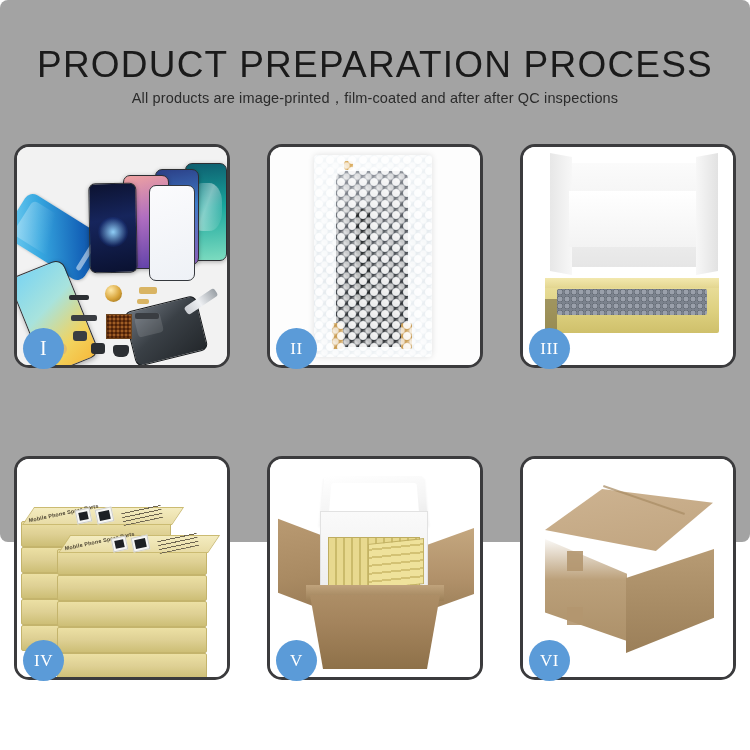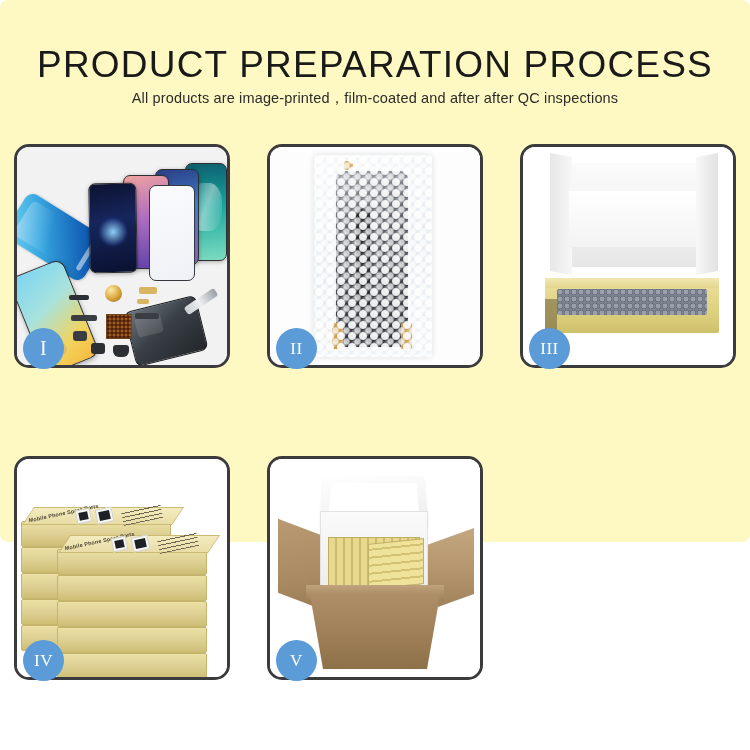--- a/index.html
+++ b/index.html
@@ -5,21 +5,21 @@
   * { box-sizing: border-box; margin: 0; padding: 0; }
   html, body {
     width: 750px; height: 750px;
     background: #ffffff;
     font-family: "Liberation Sans", sans-serif;
     overflow: hidden;
   }
   #page {
     position: relative;
     width: 750px; height: 542px;
-    background: #fef9c3;
+    background: #a3a3a3;
     border-radius: 8px;
   }
 
   
   #header { position: absolute; top: 0; left: 0; width: 750px; height: 130px; }
   #title {
     position: absolute; top: 44px; left: 0; width: 750px;
     text-align: center;
     font-size: 37px;
     font-weight: 400;
@@ -485,15 +485,28 @@
           <div class="foamliner"></div>
           <div class="ybars"></div>
           <div class="ybars2"></div>
           <div class="cartonrim"></div>
           <div class="cartonbody"></div>
         </div>
       </div>
       <div class="badge sm">V</div>
     </div>
 
+    <div class="panel">
+      <div class="panel-inner">
+        <div class="p6">
+          <div class="c6top"></div>
+          <div class="c6left"></div>
+          <div class="c6right"></div>
+          <div class="seam" style="left:78px;top:40px;width:86px;height:2px;transform:rotate(19deg);"></div>
+          <div class="tape" style="left:44px;top:92px;width:16px;height:20px;"></div>
+          <div class="tape" style="left:44px;top:148px;width:16px;height:18px;"></div>
+        </div>
+      </div>
+      <div class="badge sm">VI</div>
+    </div>
 
   </div>
 </div>
 
 </body></html>

